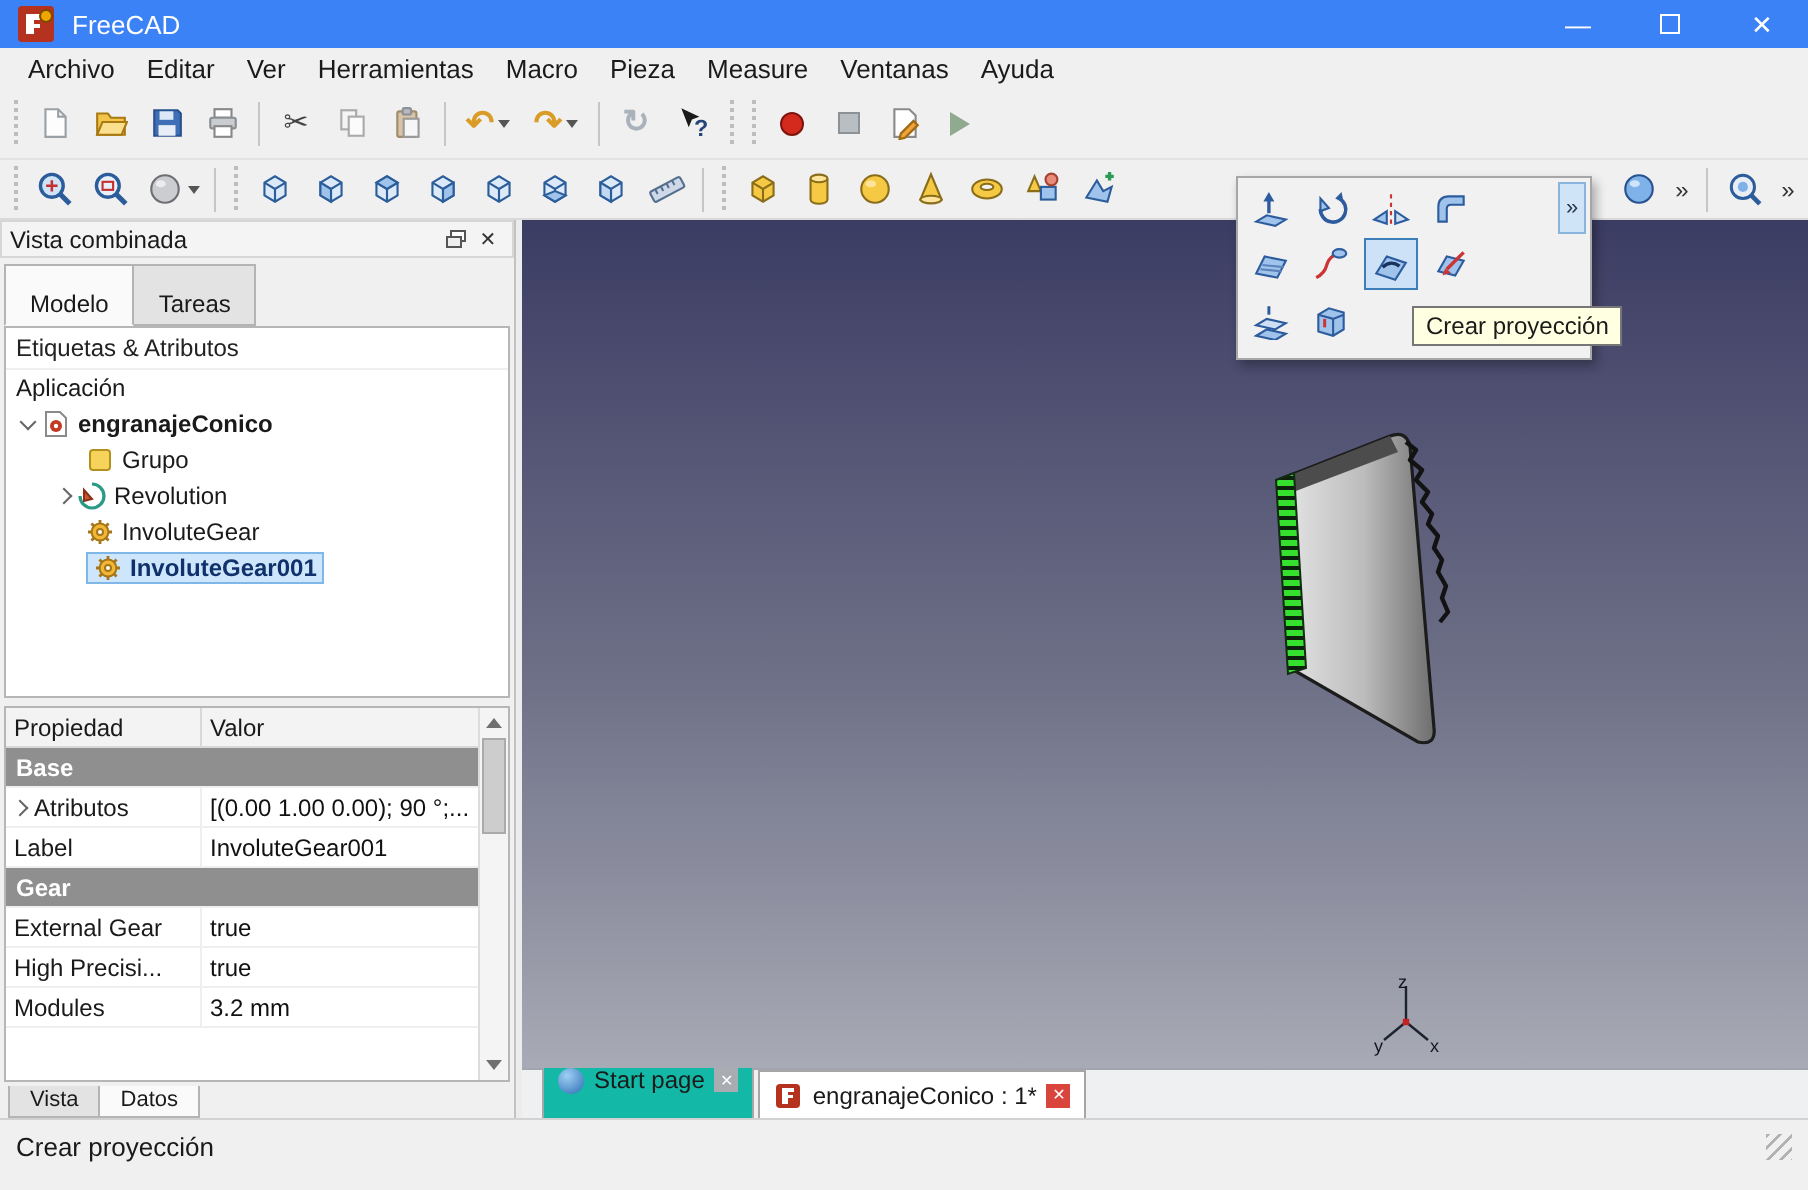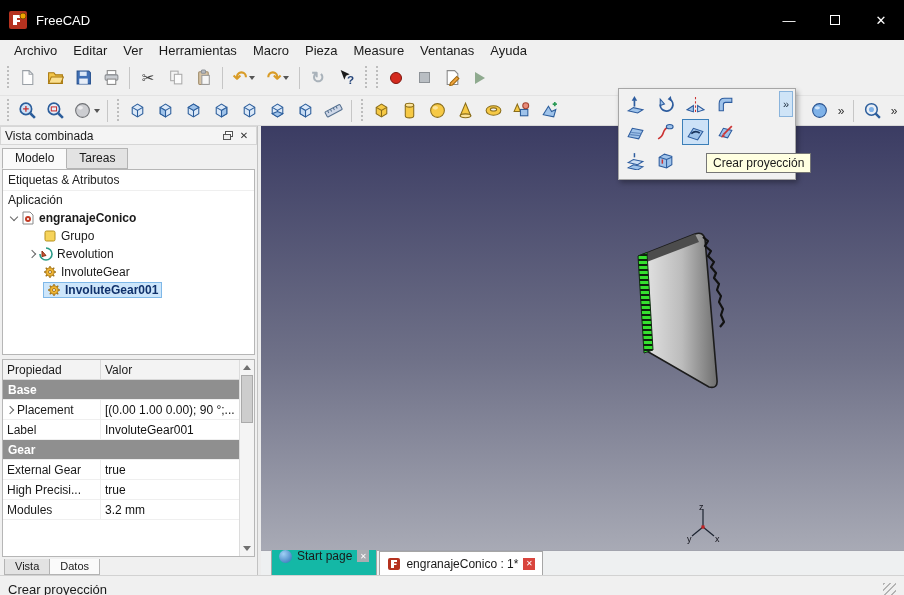--- a/index.html
+++ b/index.html
@@ -1,21 +1,21 @@
 <!DOCTYPE html>
 <html><head>
 <meta charset="utf-8">
 <style>
   * { margin:0; padding:0; box-sizing:border-box; }
   html,body { background:#6b6b6b; }
   body { font-family:"Liberation Sans", sans-serif; font-size:13px; color:#1a1a1a; }
   .window { width:904px; height:595px; position:relative; background:#f0f0f0; overflow:hidden; }
 
   
-  .titlebar { height:40px; background:#000000; display:flex; align-items:center; color:#fff; }
+  .titlebar { height:24px; background:#3b82f6; display:flex; align-items:center; color:#fff; }
   .app-icon { width:20px; height:20px; margin:0 8px 0 8px; }
   .title-text { font-size:13px; flex:1; }
   .win-controls { display:flex; height:100%; }
   .win-btn { width:46px; height:100%; display:flex; align-items:center; justify-content:center;
              background:transparent; border:none; color:#fff; font-size:13px; cursor:default; }
   .max-glyph { width:10px; height:10px; border:1px solid #fff; display:inline-block; }
 
   
   .menubar { height:20px; background:#f0f0f0; display:flex; align-items:center; padding-left:6px; }
   .menu-item { padding:1px 8px; font-size:13px; }
@@ -60,21 +60,21 @@
   .splitter { width:3px; background:#ececec; }
 
   
   .combo-view { width:258px; background:#f0f0f0; display:flex; flex-direction:column; border-right:1px solid #c2c2c2; }
   .panel-header { height:19px; display:flex; align-items:center; padding:0 4px; font-size:12px;
                   border:1px solid #d6d6d6; background:#f4f4f4; }
   .panel-header .ph-title { flex:1; }
   .ph-btn { width:16px; height:15px; display:flex; align-items:center; justify-content:center;
             background:transparent; border:none; font-size:10px; color:#333; }
   .panel-tabs { display:flex; padding:3px 2px 0 2px; }
-  .panel-tab { padding:2px 12px 3px; font-size:12px; border:1px solid #b4b4b4; background:#e3e3e3;
+  .panel-tab { padding:12px 12px 3px; font-size:12px; border:1px solid #b4b4b4; background:#e3e3e3;
                margin-right:-1px; }
   .panel-tab.active { background:#fafafa; border-bottom-color:#fafafa; position:relative; z-index:2; }
   .tree-box { background:#fff; border:1px solid #b6b6b6; margin:0 2px; height:186px; font-size:12px; overflow:hidden; }
   .tree-header { padding:3px 5px; color:#222; border-bottom:1px solid #efefef; }
   .tree-row { height:18px; display:flex; align-items:center; gap:4px; }
   .chev { display:inline-block; width:6px; height:6px; border-right:1.4px solid #666; border-bottom:1.4px solid #666; }
   .chev.down { transform:rotate(45deg); margin-top:-3px; }
   .chev.right { transform:rotate(-45deg); }
   .t-label { white-space:nowrap; }
   .t-label.bold { font-weight:bold; }
@@ -475,21 +475,21 @@
           <div class="props-header">
             <span class="ph-name">Propiedad</span>
             <span class="ph-val">Valor</span>
           </div>
           <div class="prow group">
             <span>Base</span>
           </div>
           <div class="prow">
             <span class="p-name">
               <span class="chev right"></span>
-              <span>Placement</span>
+              <span>Atributos</span>
             </span>
             <span class="p-val">[(0.00 1.00 0.00); 90 °;...</span>
           </div>
           <div class="prow">
             <span class="p-name">
                 <span>Label</span>
               </span>
             <span class="p-val">InvoluteGear001</span>
           </div>
           <div class="prow group">

